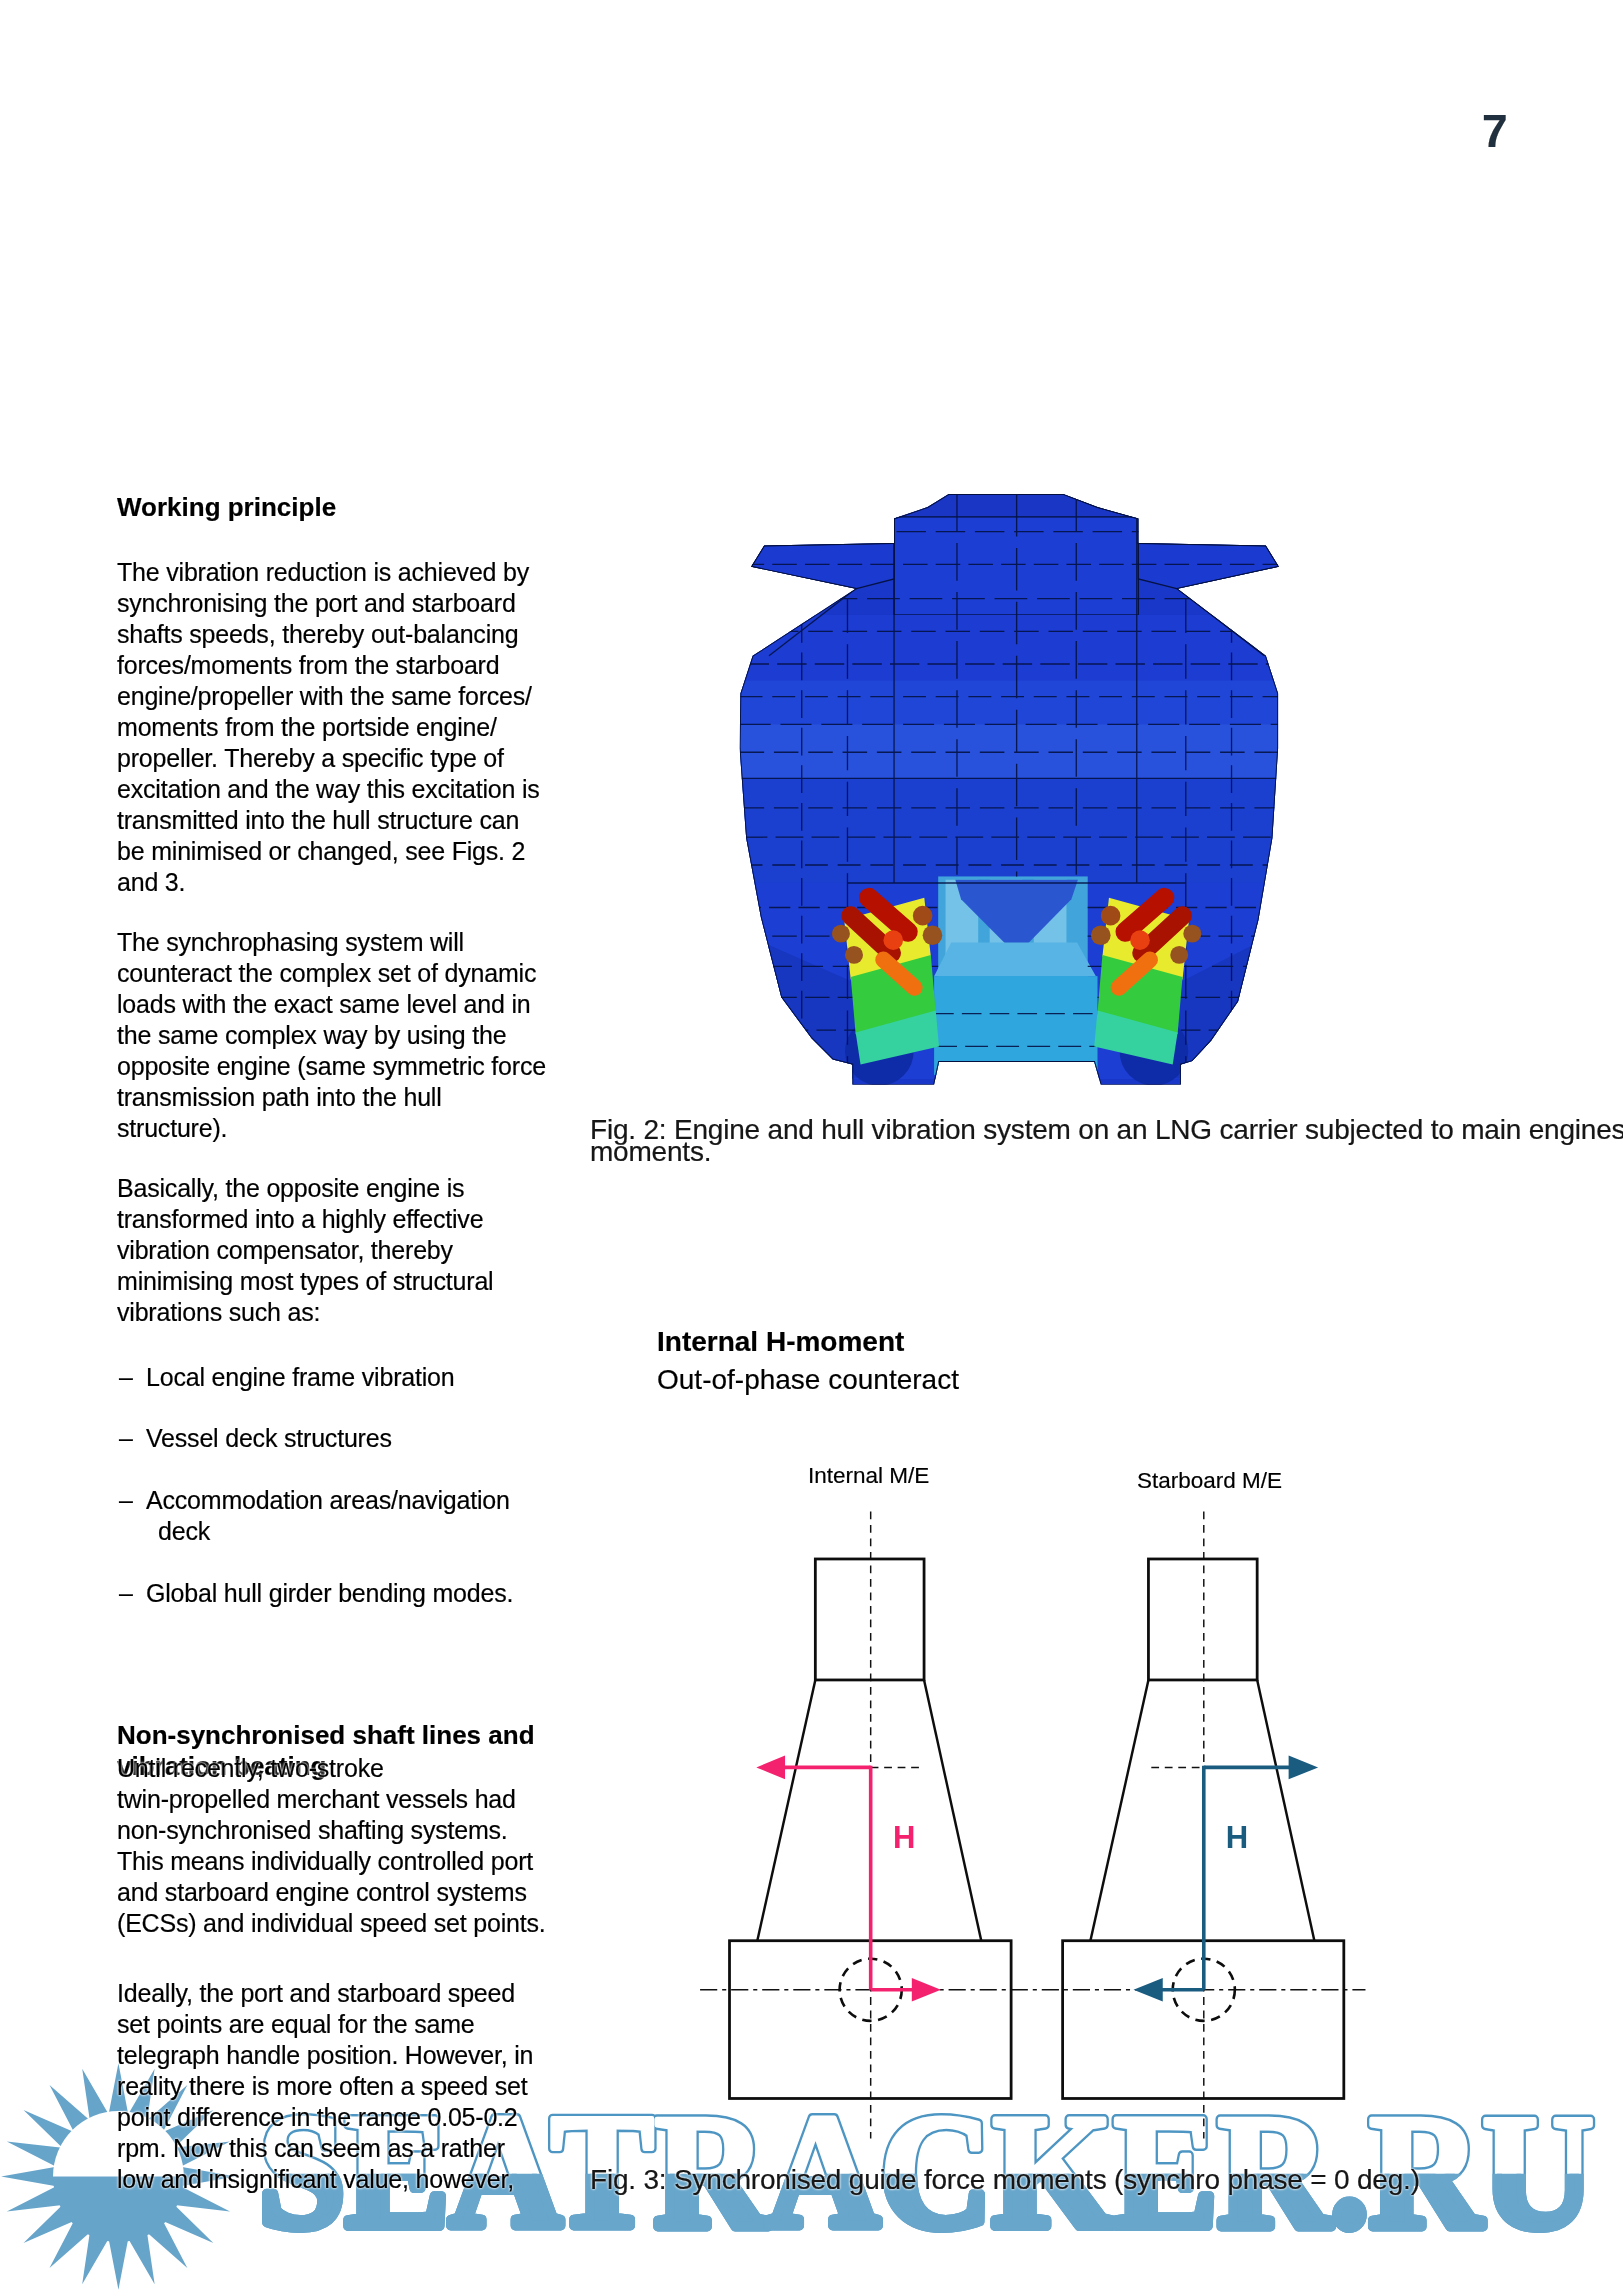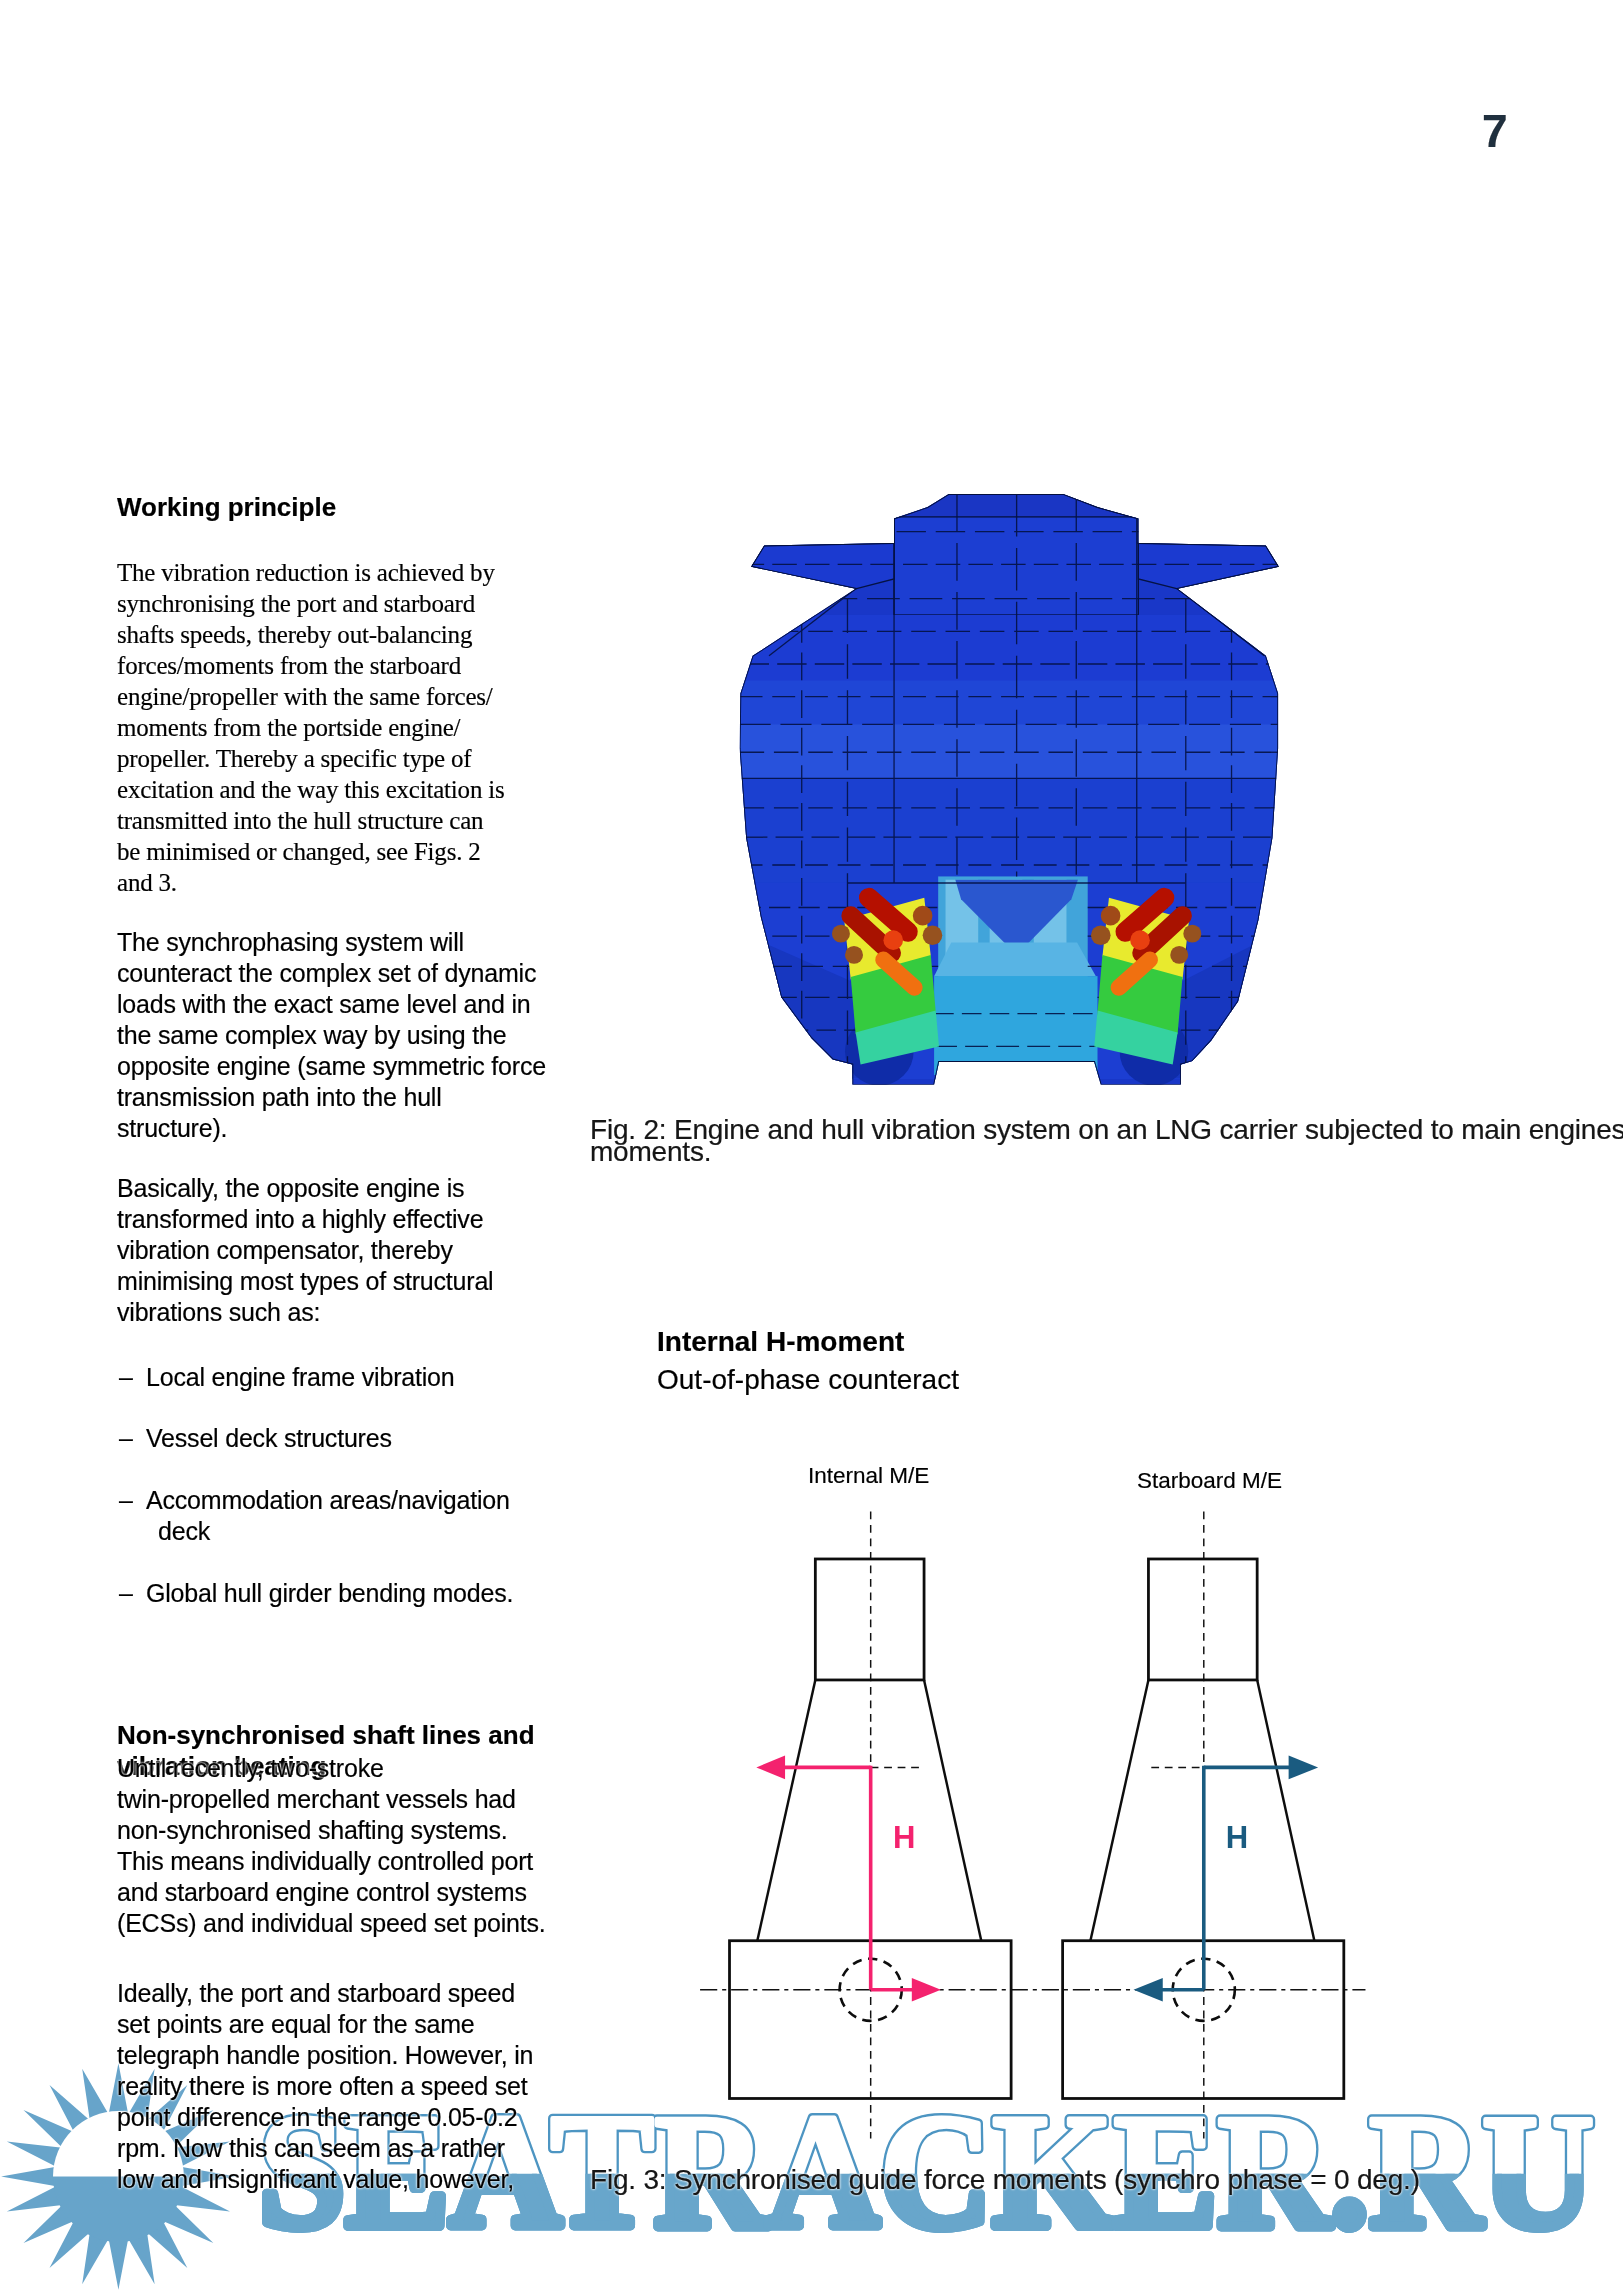--- a/index.html
+++ b/index.html
@@ -29,21 +29,21 @@
       <text x="316" y="2723" textLength="1634" lengthAdjust="spacingAndGlyphs" fill="#ffffff" stroke="#ffffff" stroke-width="6" stroke-linejoin="round">SEATRACKER.RU</text>
       <text x="316" y="2723" textLength="1634" lengthAdjust="spacingAndGlyphs" fill="#68a6cb" stroke="#68a6cb" stroke-width="12" stroke-linejoin="round" clip-path="url(#lowband)">SEATRACKER.RU</text>
     </g>
   </g>
 </svg></div>
 
 <div class="tb bold" style="left:1482px;top:108px;font-size:46px;line-height:46px;letter-spacing:0;color:#20303f;">7</div>
 
 <div class="tb bold" id="h1" style="left:117px;top:492px;font-size:26px;letter-spacing:0;">Working principle</div>
 
-<div class="tb" id="p1" style="left:117px;top:557px;font-family:Liberation Serif, serif;">The vibration reduction is achieved by
+<div class="tb" id="p1" style="left:117px;top:557px;">The vibration reduction is achieved by
 synchronising the port and starboard
 shafts speeds, thereby out-balancing
 forces/moments from the starboard
 engine/propeller with the same forces/
 moments from the portside engine/
 propeller. Thereby a specific type of
 excitation and the way this excitation is
 transmitted into the hull structure can
 be minimised or changed, see Figs. 2
 and 3.</div>

